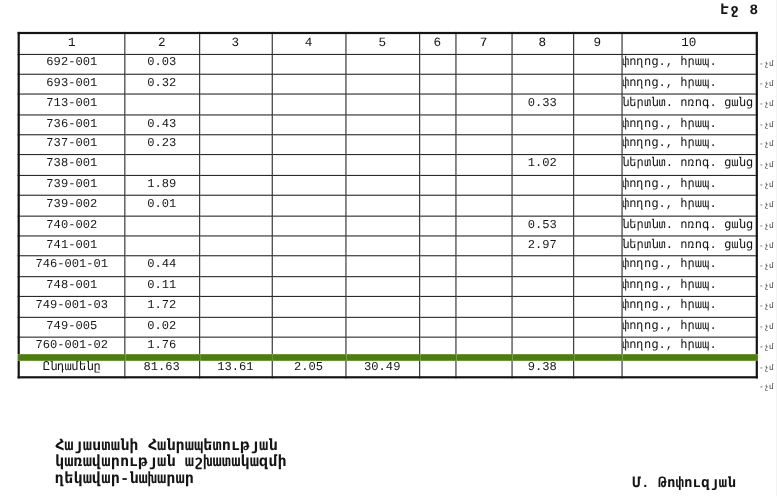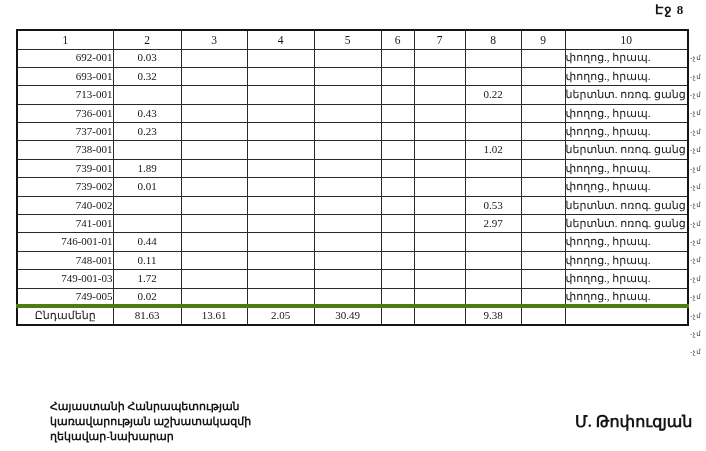--- a/index.html
+++ b/index.html
@@ -2,21 +2,21 @@
 <html><head>
 <meta charset="utf-8">
 <style>
   * { box-sizing: border-box; }
   html, body { margin: 0; padding: 0; background: #e8e8e8; }
   .page {
     position: relative;
     width: 706px;
     height: 451px;
     background: #ffffff;
-    font-family: Liberation Serif, serif;
+    font-family: Liberation Mono, monospace;
     color: #151515;
     overflow: hidden;
   }
   .page-label {
     position: absolute;
     left: 655px;
     top: 2px;
     font-size: 13px;
     font-weight: bold;
     letter-spacing: 1px;
@@ -45,26 +45,26 @@
     font-size: 11.5px;
     text-align: center;
     vertical-align: middle;
     font-weight: 400;
   }
   table.doc-table tbody td {
     height: 18.4px;
     font-size: 11px;
     vertical-align: middle;
   }
-  td.col-code { text-align: right; padding-left: 6px; }
+  td.col-code { text-align: center; padding-left: 6px; }
   td.col-num  { text-align: center; }
   td.col-desc { text-align: left; padding-left: 3px; font-size: 10.5px; }
   tr.total-row td {
     height: 21px;
-    border-top: 4px solid #4d7c0f;
+    border-top: 6px solid #4d7c0f;
     font-size: 11px;
   }
   tr.total-row td.total-label { text-align: center; }
   .margin-notes {
     position: absolute;
     left: 690px;
     top: 49px;
     width: 16px;
   }
   .margin-note {
@@ -72,30 +72,30 @@
     display: flex;
     align-items: center;
     font-size: 7px;
     color: #3a3a3a;
     letter-spacing: 0.5px;
   }
   .footer-block {
     position: absolute;
     left: 50px;
     top: 399px;
-    font-size: 11px;
+    font-size: 14px;
     font-weight: bold;
     line-height: 15px;
     white-space: nowrap;
   }
   .signature {
     position: absolute;
     left: 575px;
-    top: 412px;
-    font-size: 16px;
+    top: 432px;
+    font-size: 13px;
     font-weight: bold;
     white-space: nowrap;
   }
 </style>
 </head>
 <body>
 
 <div class="page">
 
   <div class="page-label">Էջ 8</div>
@@ -153,21 +153,21 @@
           <td class="col-desc">փողոց., հրապ.</td>
         </tr>
         <tr>
           <td class="col-code">713-001</td>
           <td class="col-num"></td>
           <td class="col-num"></td>
           <td class="col-num"></td>
           <td class="col-num"></td>
           <td class="col-num"></td>
           <td class="col-num"></td>
-          <td class="col-num">0.22</td>
+          <td class="col-num">0.33</td>
           <td class="col-num"></td>
           <td class="col-desc">ներտնտ. ոռոգ. ցանց</td>
         </tr>
         <tr>
           <td class="col-code">736-001</td>
           <td class="col-num">0.43</td>
           <td class="col-num"></td>
           <td class="col-num"></td>
           <td class="col-num"></td>
           <td class="col-num"></td>
@@ -280,20 +280,32 @@
           <td class="col-num"></td>
           <td class="col-num"></td>
           <td class="col-num"></td>
           <td class="col-num"></td>
           <td class="col-num"></td>
           <td class="col-desc">փողոց., հրապ.</td>
         </tr>
         <tr>
           <td class="col-code">749-005</td>
           <td class="col-num">0.02</td>
+          <td class="col-num"></td>
+          <td class="col-num"></td>
+          <td class="col-num"></td>
+          <td class="col-num"></td>
+          <td class="col-num"></td>
+          <td class="col-num"></td>
+          <td class="col-num"></td>
+          <td class="col-desc">փողոց., հրապ.</td>
+        </tr>
+        <tr>
+          <td class="col-code">760-001-02</td>
+          <td class="col-num">1.76</td>
           <td class="col-num"></td>
           <td class="col-num"></td>
           <td class="col-num"></td>
           <td class="col-num"></td>
           <td class="col-num"></td>
           <td class="col-num"></td>
           <td class="col-num"></td>
           <td class="col-desc">փողոց., հրապ.</td>
         </tr>
         <tr class="total-row">

